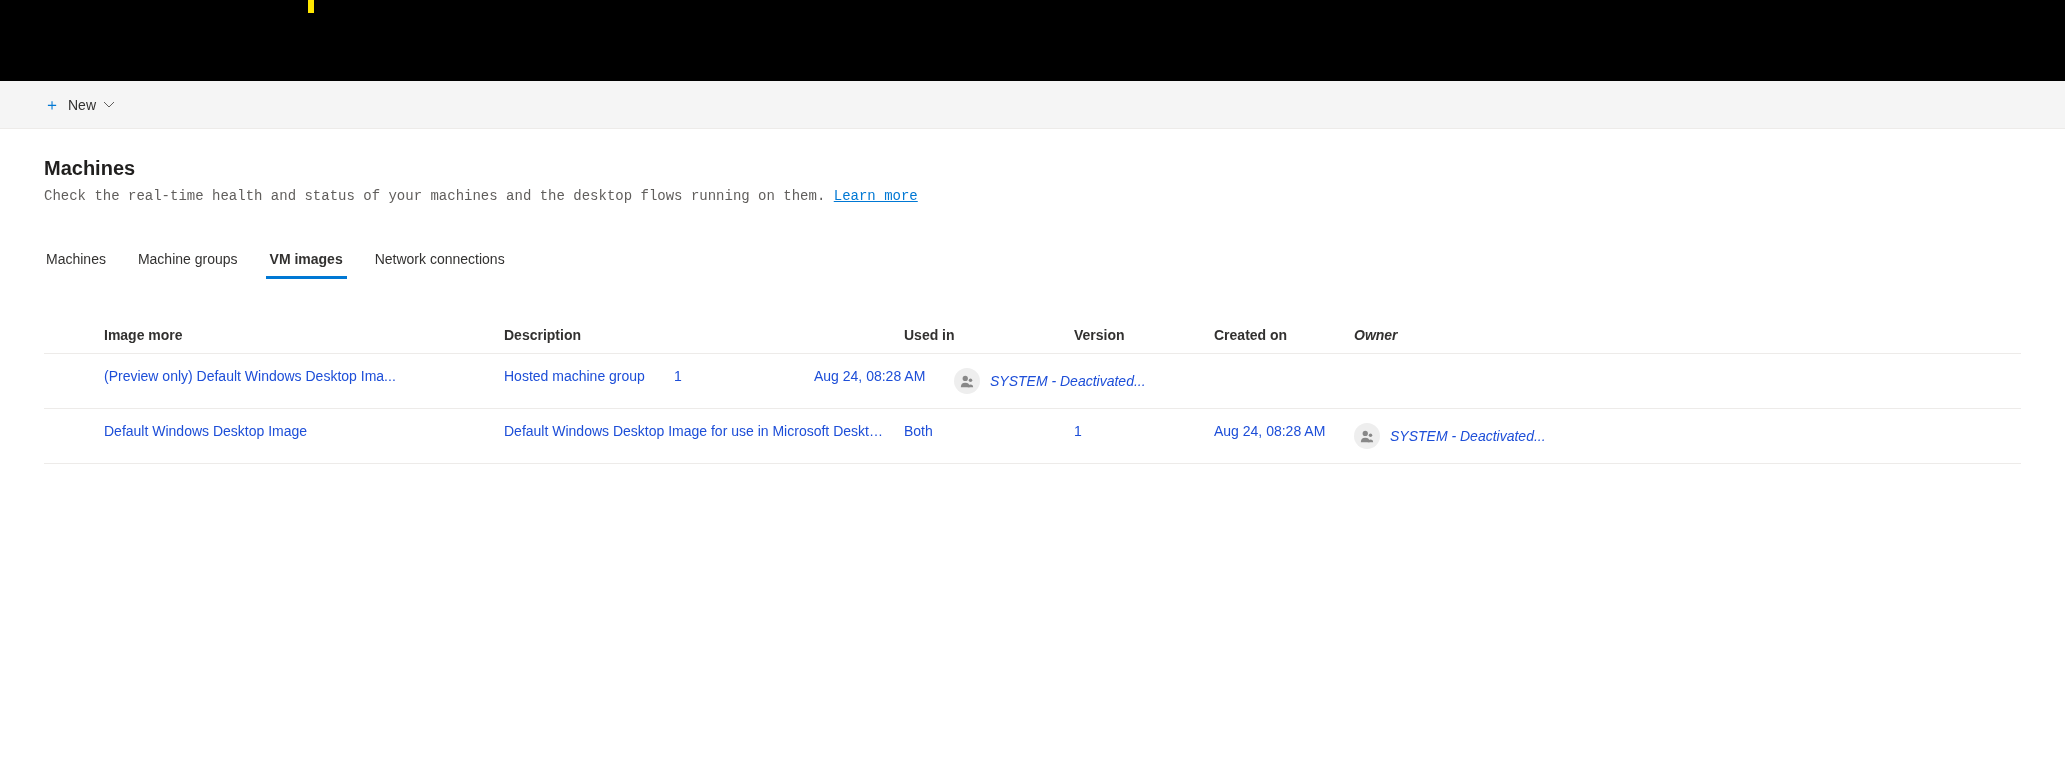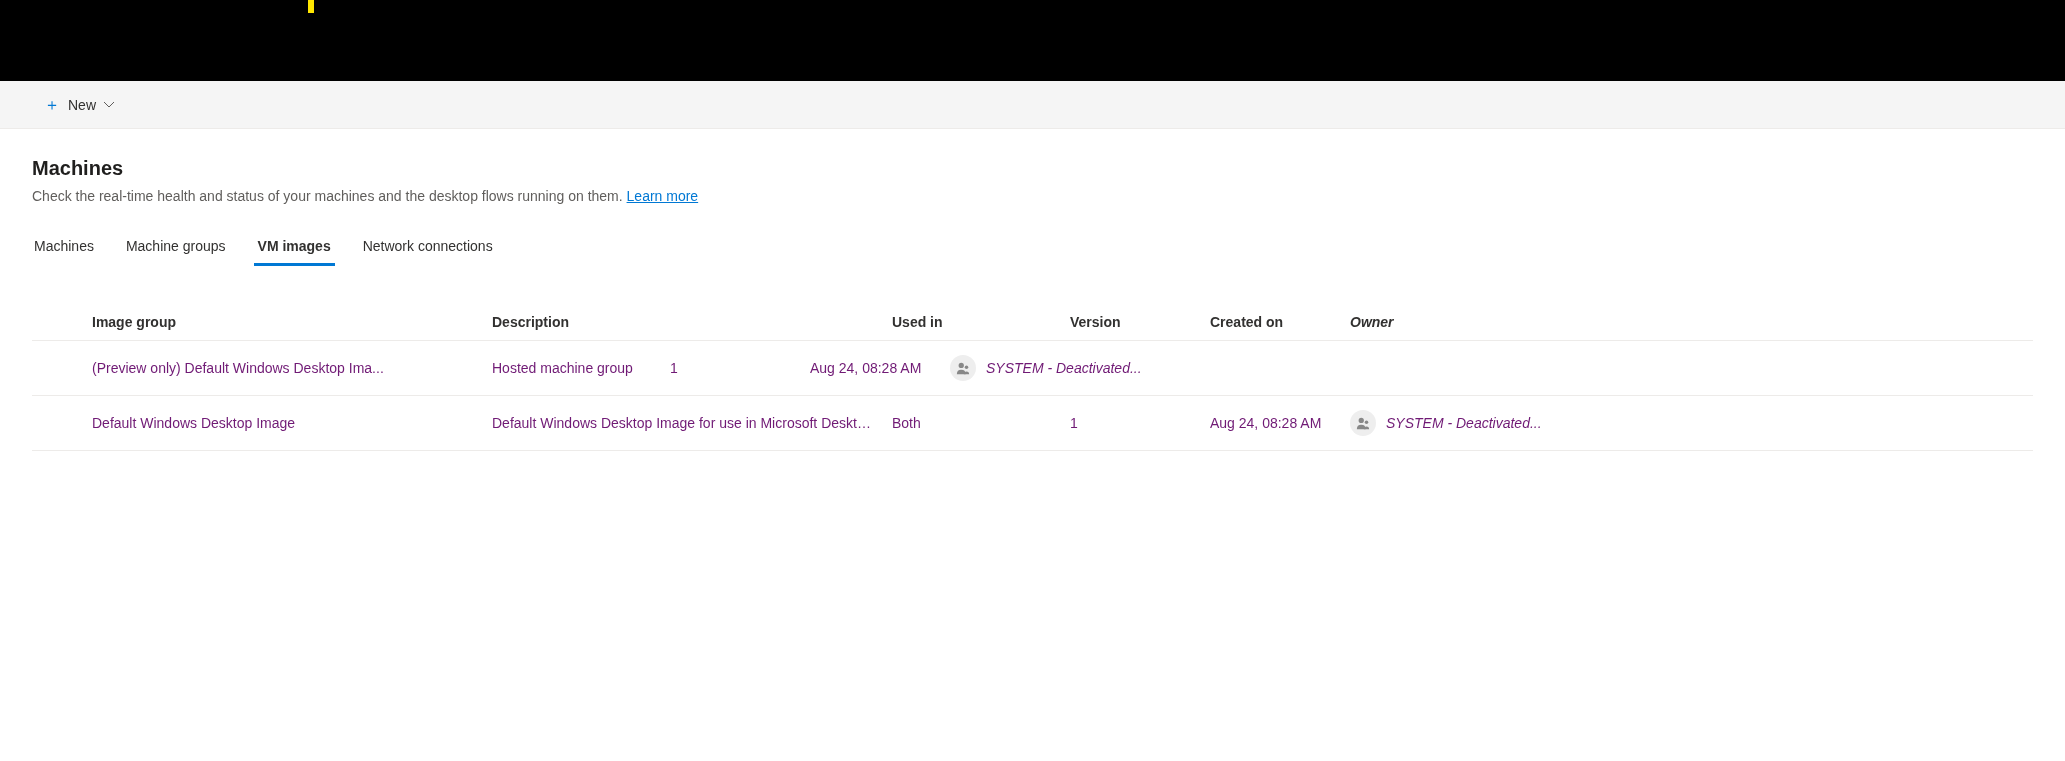--- a/index.html
+++ b/index.html
@@ -54,32 +54,33 @@
       height: 10px;
       display: inline-flex;
       align-items: center;
       justify-content: center;
     }
     .chevron-icon svg {
       width: 10px;
       height: 6px;
     }
     .content-area {
-      padding: 28px 32px;
+      padding: 28px 44px;
     }
     .page-title {
       font-size: 20px;
       font-weight: 600;
       color: #201f1e;
       margin-bottom: 8px;
     }
     .page-subtitle {
       font-size: 14px;
       color: #605e5c;
-      margin-bottom: 24px;
+      margin-bottom: 37px;
+      font-family: Liberation Mono, monospace;
     }
     .learn-more-link {
       color: #0078d4;
       text-decoration: underline;
       cursor: pointer;
     }
     .tabs {
       display: flex;
       gap: 28px;
       margin-bottom: 40px;
@@ -112,22 +113,22 @@
       border-bottom: 1px solid #edebe9;
       font-weight: 600;
       font-size: 14px;
       color: #323130;
     }
     .table-data-row {
       display: flex;
       padding: 14px 0;
       border-bottom: 1px solid #edebe9;
       font-size: 14px;
-      color: #701a75;
-      align-items: center;
+      color: #1d4ed8;
+      align-items: flex-start;
     }
     .col-select {
       width: 60px;
       flex-shrink: 0;
     }
     .col-image-name {
       width: 400px;
       flex-shrink: 0;
       overflow: hidden;
       text-overflow: ellipsis;
@@ -142,21 +143,20 @@
       white-space: nowrap;
       padding-right: 20px;
     }
     .col-used-in {
       width: 170px;
       flex-shrink: 0;
     }
     .col-version {
       width: 140px;
       flex-shrink: 0;
-      margin-left: 8px;
     }
     .col-created-on {
       width: 140px;
       flex-shrink: 0;
     }
     .col-owner {
       flex: 1;
       display: flex;
       align-items: center;
       gap: 10px;
@@ -212,21 +212,21 @@
   <div class="tabs">
     <div class="tab">Machines</div>
     <div class="tab">Machine groups</div>
     <div class="tab active">VM images</div>
     <div class="tab">Network connections</div>
   </div>
 
   <div class="data-table">
     <div class="table-header-row">
       <div class="col-select"></div>
-      <div class="col-image-name">Image group</div>
+      <div class="col-image-name">Image more</div>
       <div class="col-description">Description</div>
       <div class="col-used-in">Used in</div>
       <div class="col-version">Version</div>
       <div class="col-created-on">Created on</div>
       <div class="col-owner">Owner</div>
     </div>
 
     <div class="table-data-row">
       <div class="col-select"></div>
       <div class="col-image-name">(Preview only) Default Windows Desktop Ima...</div>

